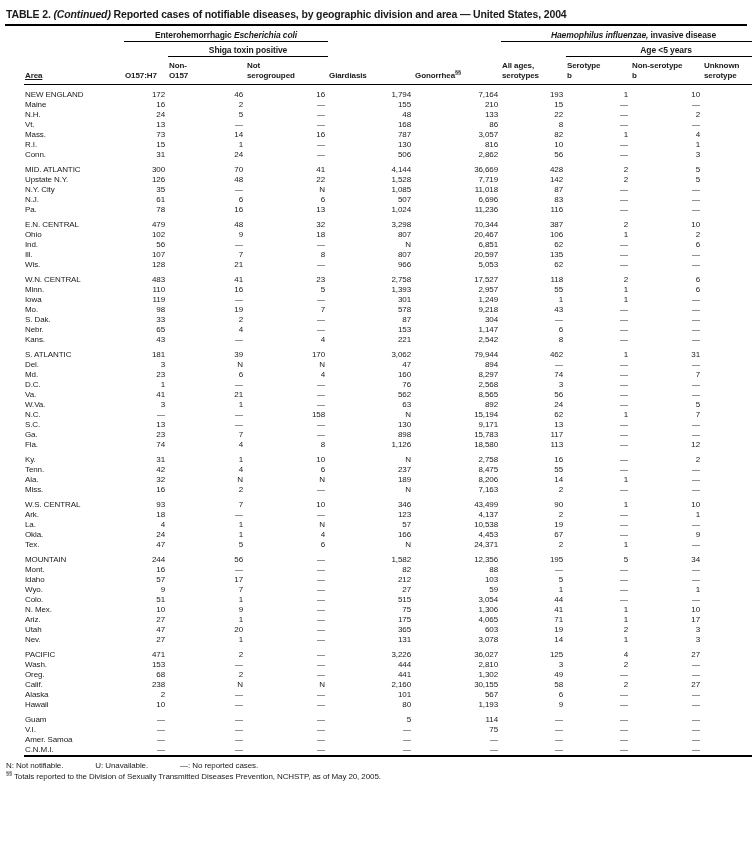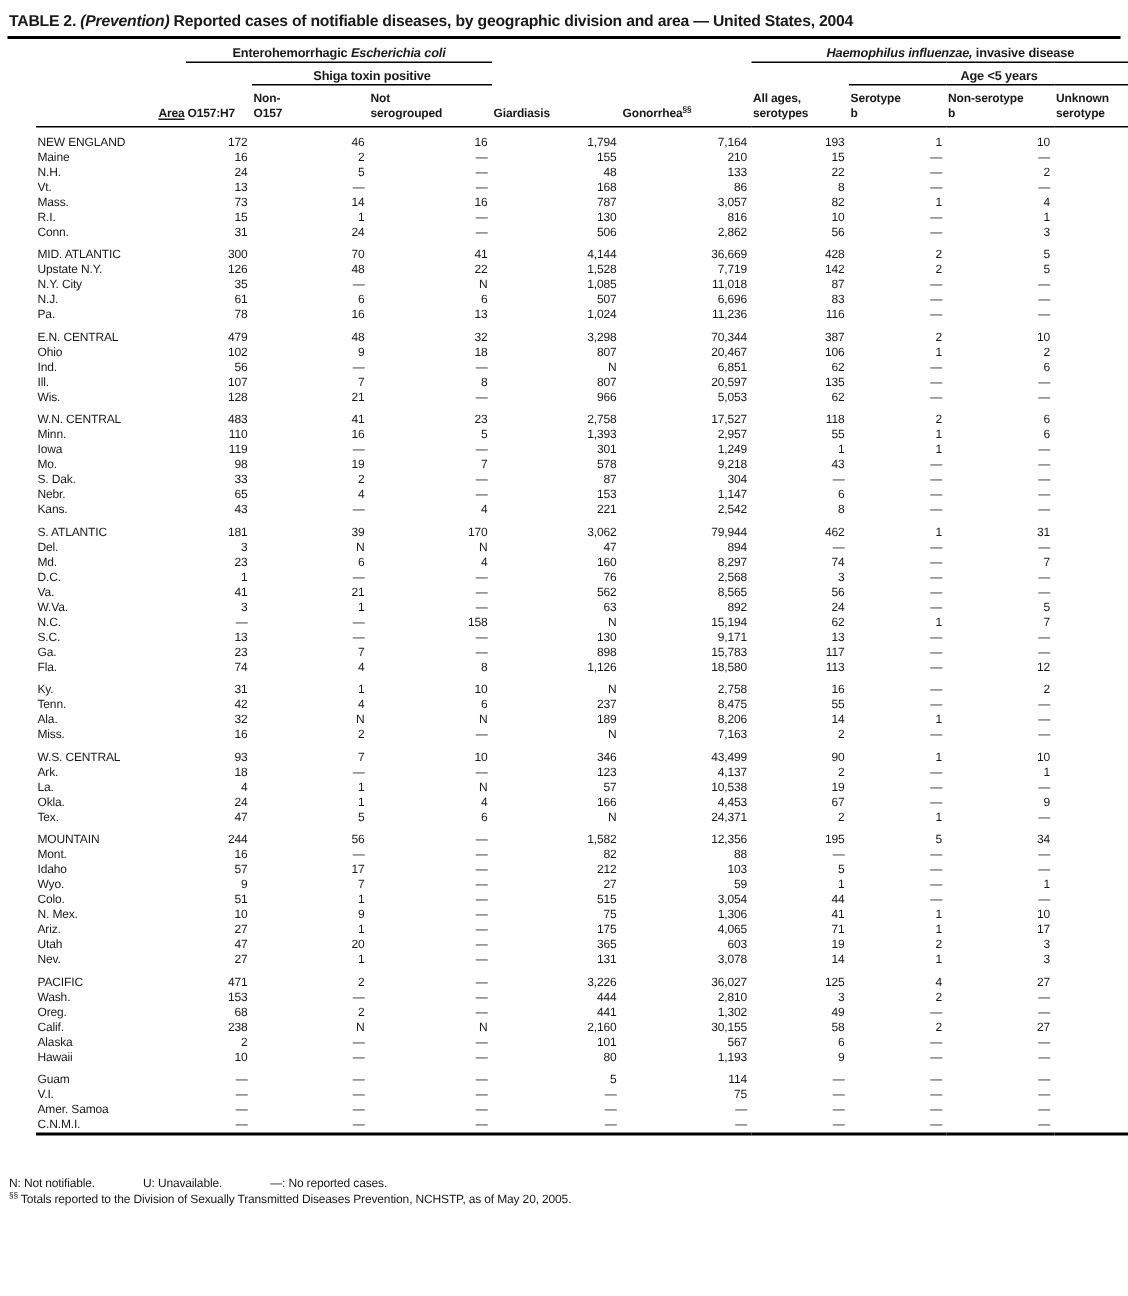--- a/index.html
+++ b/index.html
@@ -56,43 +56,42 @@
     font-size: 8.5px;
     padding: 3px 2px 1px 2px;
   }
   th.blank { border: none; }
   tr.colhead th {
     border-bottom: 1.5px solid #000;
     text-align: left;
     padding: 4px 1px 3px 1px;
     vertical-align: bottom;
   }
-  tr.colhead th.area-h { text-align: right; padding-left: 1px; text-decoration: underline; }
+  tr.colhead th.area-h { text-align: left; padding-left: 1px; text-decoration: underline; }
   sup { font-size: 5.5px; vertical-align: super; line-height: 0; }
   tbody td { height: 10px; }
   td.area { text-align: left; padding-left: 1px; }
   td.num { text-align: right; padding-right: 3px; }
   tbody tr.gap td { height: 5px; line-height: 5px; font-size: 1px; }
   .us-row td { padding-top: 3px; padding-bottom: 1px; }
   .footnotes {
     font-size: 8px;
     line-height: 10.5px;
     padding: 4px 0 0 1px;
     letter-spacing: -0.1px;
-    margin-top: 23px;
   }
   .fn-line1 span.seg { margin-right: 32px; }
   .fn-line1 span.seg:last-child { margin-right: 0; }
 </style>
 </head>
 <body>
 
 <div class="page">
 
-  <div class="title"><span>TABLE 2.</span> <i>(Prevention)</i> <span>Reported cases of notifiable diseases, by geographic division and area — United States, 2004</span></div>
+  <div class="title"><span>TABLE 2.</span> <i>(Continued)</i> <span>Reported cases of notifiable diseases, by geographic division and area — United States, 2004</span></div>
 
   <table>
     <colgroup>
       <col style="width:100px">
         <col style="width:44px">
         <col style="width:78px">
         <col style="width:82px">
         <col style="width:86px">
         <col style="width:87px">
         <col style="width:65px">

